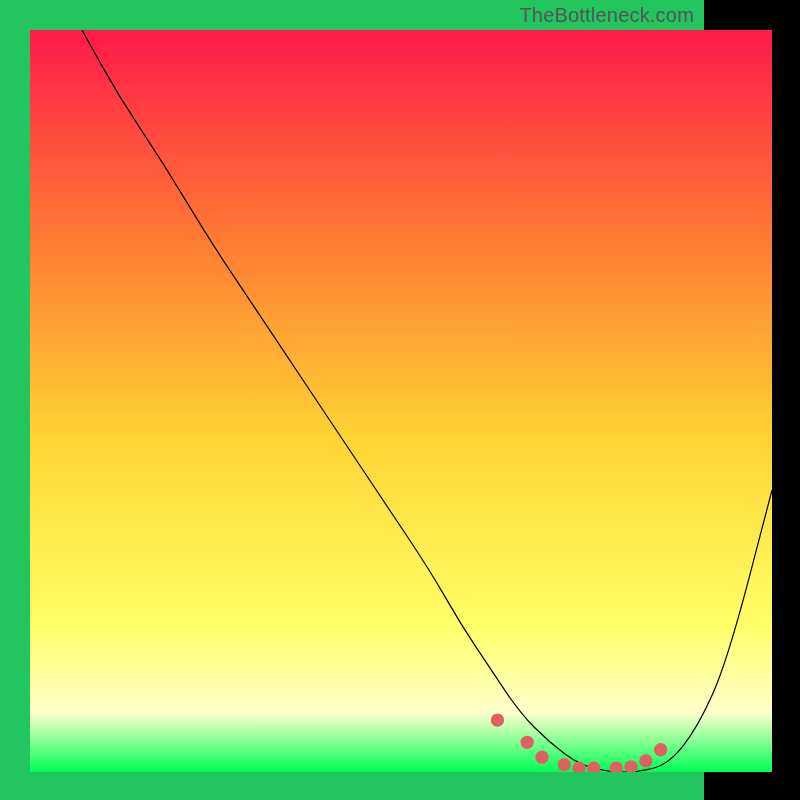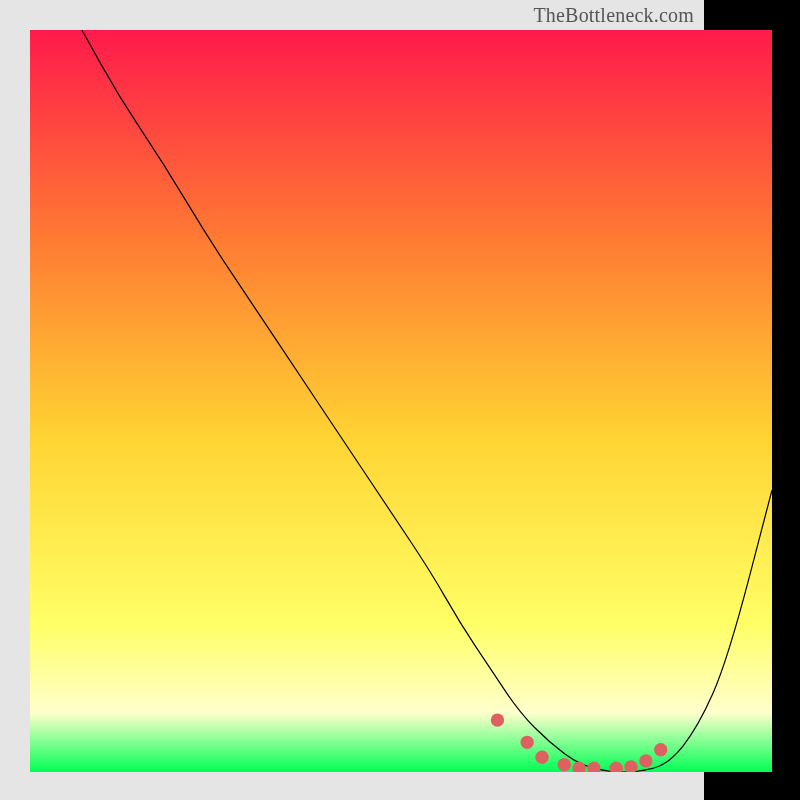--- a/index.html
+++ b/index.html
@@ -8,22 +8,21 @@
     width: 800px;
     height: 800px;
     background: #000;
     font-family: Arial, Helvetica, sans-serif;
     overflow: hidden;
   }
   .frame {
     position: relative;
     width: 704px;
     height: 800px;
-    background: #e5e5e5;
-    font-family: Liberation Serif, serif;
+    background: #22c55e;
   }
   .watermark {
     position: absolute;
     top: 4px;
     right: 10px;
     color: #555;
     font-size: 20px;
     font-weight: 500;
     letter-spacing: 0.2px;
     z-index: 5;

